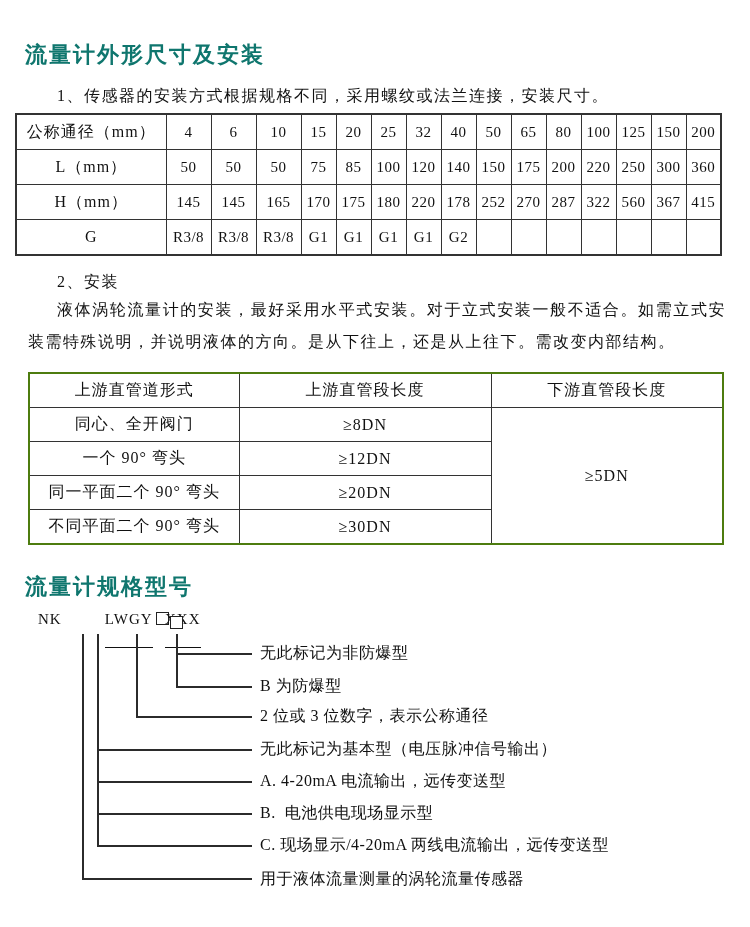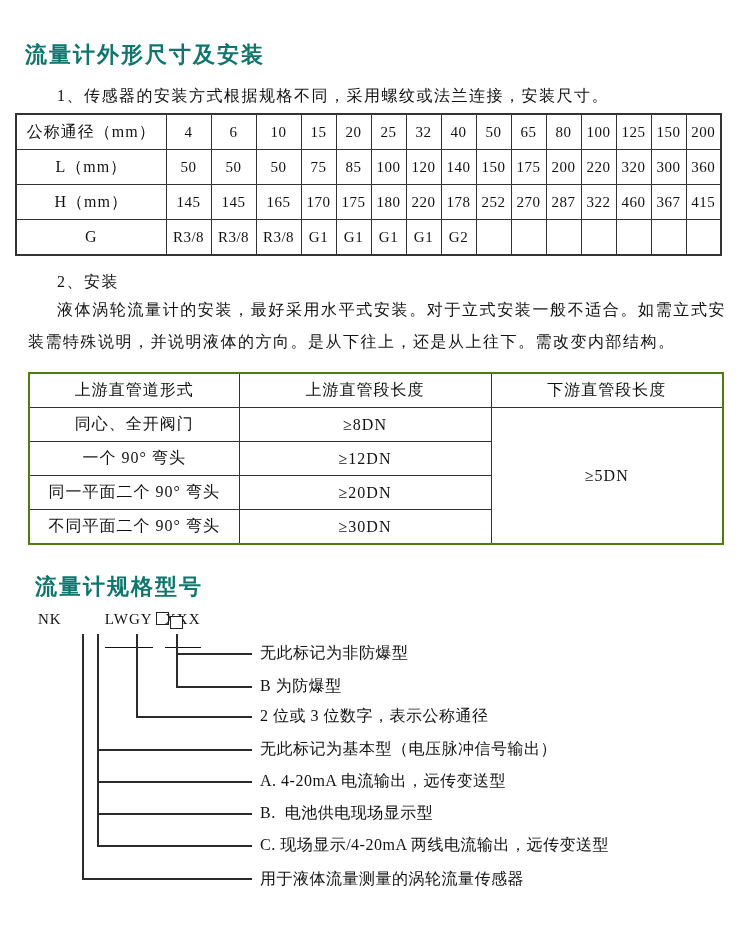--- a/index.html
+++ b/index.html
@@ -100,39 +100,39 @@
       <td>50</td>
       <td>75</td>
       <td>85</td>
       <td>100</td>
       <td>120</td>
       <td>140</td>
       <td>150</td>
       <td>175</td>
       <td>200</td>
       <td>220</td>
-      <td>320</td>
+      <td>250</td>
       <td>300</td>
       <td>360</td>
     </tr>
     <tr>
       <td class="rowhead">H（mm）</td>
       <td>145</td>
       <td>145</td>
       <td>165</td>
       <td>170</td>
       <td>175</td>
       <td>180</td>
       <td>220</td>
       <td>178</td>
       <td>252</td>
       <td>270</td>
       <td>287</td>
       <td>322</td>
-      <td>460</td>
+      <td>560</td>
       <td>367</td>
       <td>415</td>
     </tr>
     <tr>
       <td class="rowhead">G</td>
       <td>R3/8</td>
       <td>R3/8</td>
       <td>R3/8</td>
       <td>G1</td>
       <td>G1</td>
@@ -179,21 +179,21 @@
       <td>同一平面二个 90° 弯头</td>
       <td>≥20DN</td>
     </tr>
     <tr>
       <td>不同平面二个 90° 弯头</td>
       <td>≥30DN</td>
     </tr>
   </tbody>
     </table>
 
-  <div class="abs heading" style="left:35px; top:572px;">流量计规格型号</div>
+  <div class="abs heading" style="left:25px; top:572px;">流量计规格型号</div>
 
   <div class="abs" style="left:0; top:0; width:750px; height:927px;">
 
     <div class="abs model-code" style="left:38px; top:611px;"><span>NK</span><span class="uline">LWGY</span><span class="ph-box"></span></div>
 
     <div class="abs model-code" style="left:122px; top:611px;"><span class="uline">XXX</span></div>
 
     <div class="abs" style="left:170px; top:614px;"><span class="ph-box" style="margin-left:0;"></span></div>
 
     <div class="vline" style="left:82px;  top:634px; height:246px;"></div>

